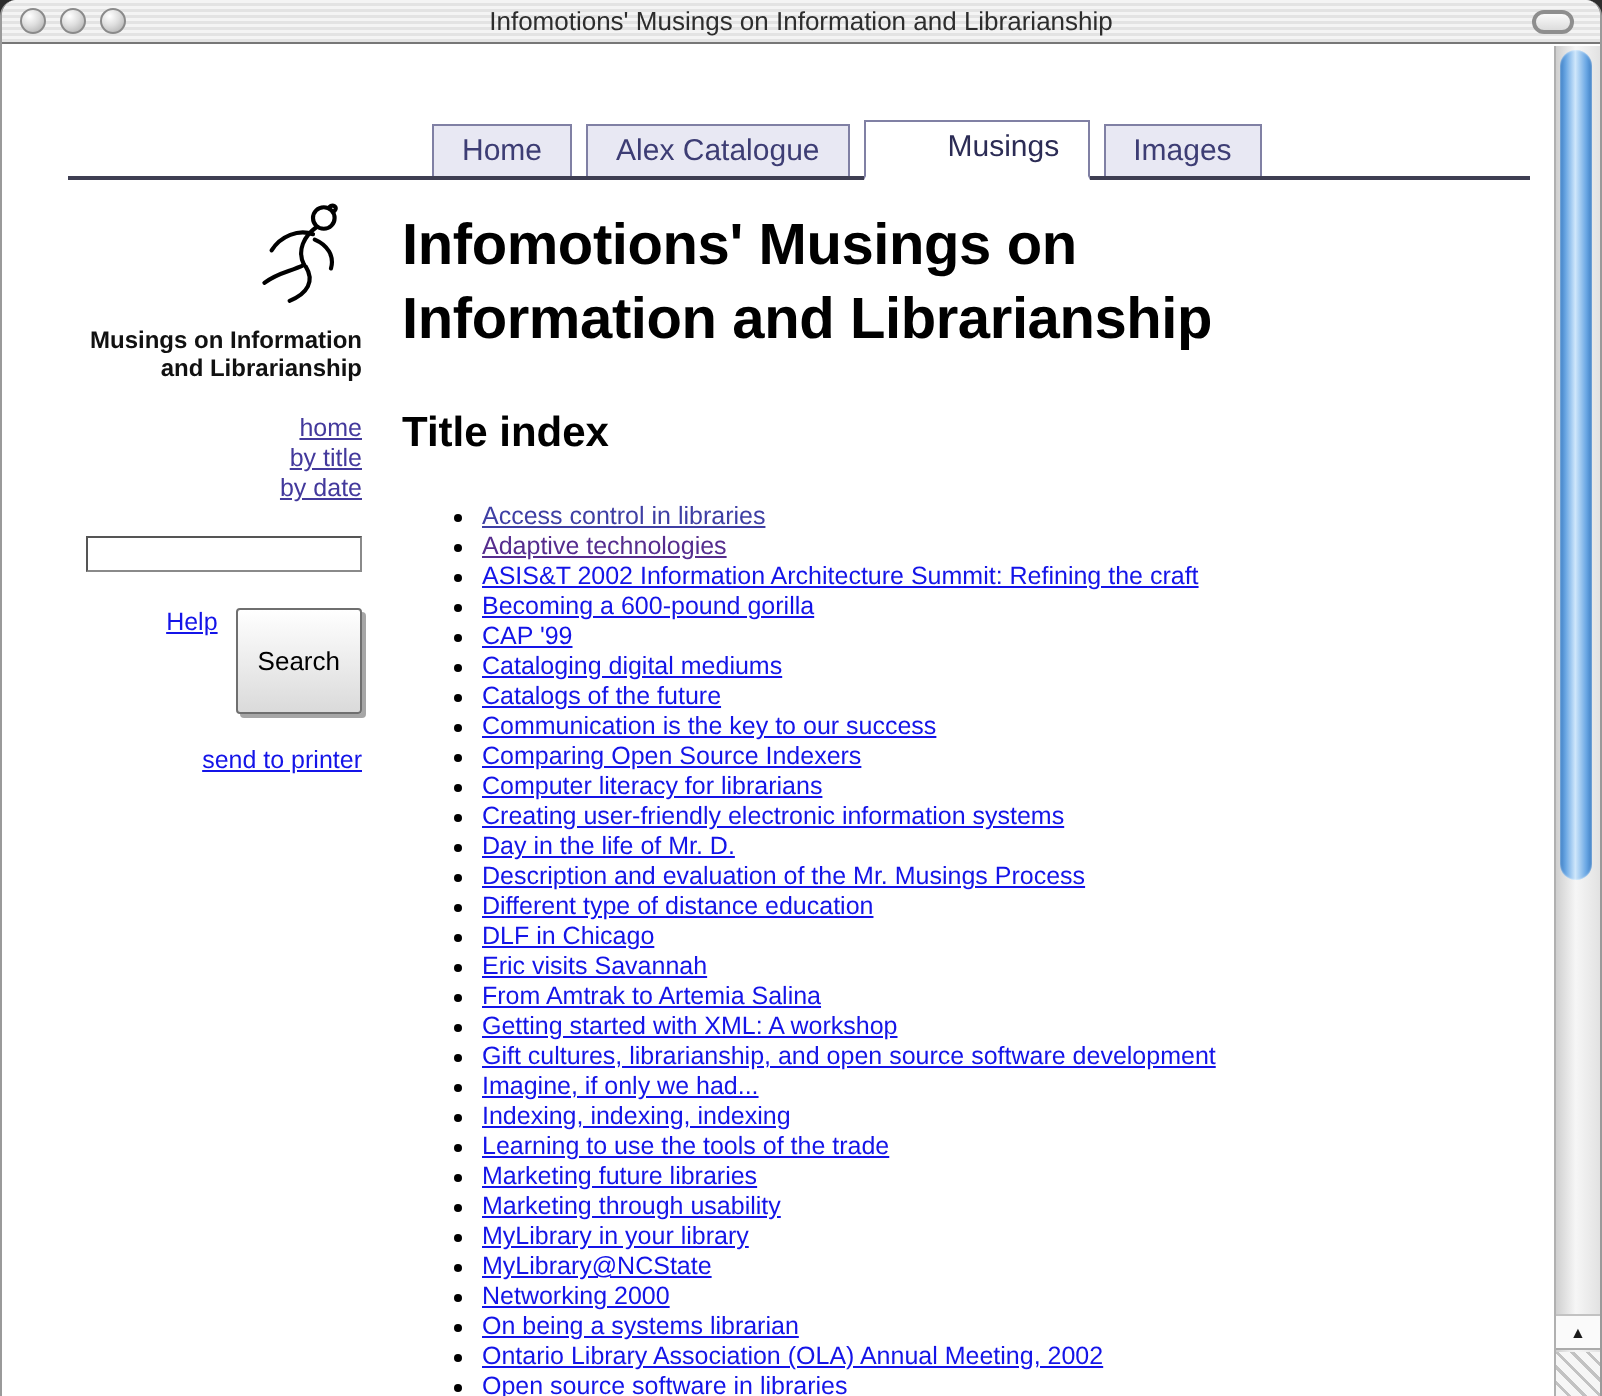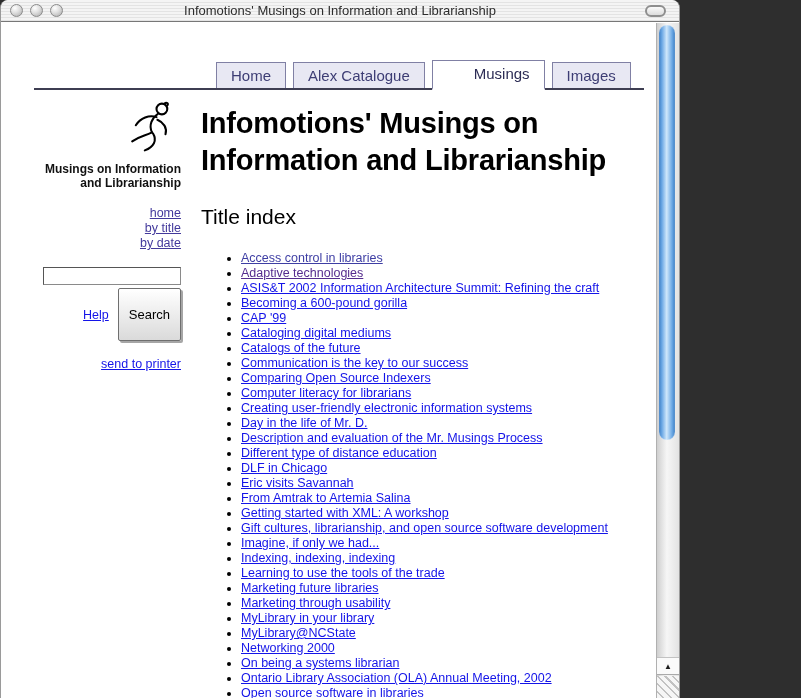--- a/index.html
+++ b/index.html
@@ -1,21 +1,21 @@
 <!DOCTYPE html>
 <html style="--link: #1414e8; --visited: #552c8e; --visited-blue: #3e3ea4; --nav-link: #43399c; --tab-bg: #e8e8f3; --tab-border: #8080a4; --tab-text: #3d3d74; --rule: #3e3e52; --scroll-thumb: #6aa7e4;"><head>
 <meta charset="utf-8">
 <title>Infomotions' Musings on Information and Librarianship</title>
 <style>
   * { box-sizing: border-box; margin: 0; padding: 0; }
   html,body { background:#2e2e2e; }
   body { font-family: "Liberation Sans", sans-serif; }
 
   .window {
-    position: relative; width: 680px; height: 698px;
+    position: relative; width: 801px; height: 698px;
     background: #fff; overflow: hidden;
     border-radius: 8px 8px 0 0;
     border-left: 1px solid #9a9a9a; border-right: 1px solid #9a9a9a;
   }
 
   
   .titlebar {
     position: absolute; top:0; left:0; right:0; height: 22px;
     background: repeating-linear-gradient(to bottom, #f4f4f4 0 1.5px, #e3e3e3 1.5px 3px);
     border-bottom: 1px solid #777;
@@ -71,38 +71,38 @@
   .nav { display:block; margin-top:16px; }
   .navlink {
     display:block; font-size:12.5px; line-height:15px;
     color: var(--nav-link); text-decoration:underline;
   }
   .search-input {
     margin-top:16px; width:138px; height:18px;
     border:1px solid #8a8a8a; border-top-color:#555; border-left-color:#555;
     font-size:12px; padding:0 3px; background:#fff;
   }
-  .searchrow { margin-top:3px; display:flex; justify-content:flex-end; align-items:center; gap:9px; }
+  .searchrow { margin-top:18px; display:flex; justify-content:flex-end; gap:9px; }
   .bluelink { font-size:12.5px; color: var(--link); text-decoration:underline; }
   .searchbtn {
     font-family:"Liberation Sans", sans-serif; font-size:13px; color:#000;
     background: linear-gradient(#ffffff,#dadada);
     border:1px solid #6f6f6f; border-radius:2px;
     padding:18px 10px; box-shadow: 2px 2px 0 rgba(0,0,0,0.35);
     cursor: pointer;
   }
   .print { display:inline-block; margin-top:16px; }
 
   
   .main { flex:1; padding-left:14px; }
   h1.page-title {
     margin-top:15px; font-size:29px; line-height:37px;
     font-weight:bold; color:#000; max-width:465px; letter-spacing:-0.2px;
   }
-  h2.section-title { margin-top:26px; font-size:21px; font-weight:normal; color:#000; }
+  h2.section-title { margin-top:26px; font-size:21px; font-weight:bold; color:#000; }
   ul.titles { margin-top:22px; padding-left:40px; list-style:disc; }
   ul.titles li { font-size:12.5px; line-height:15px; color:#000; }
   .t-link { color: var(--link); text-decoration:underline; }
   .t-link.visited { color: var(--visited); }
   .t-link.visited-blue { color: var(--visited-blue); }
 
   
   .scrollbar {
     position:absolute; top:23px; right:0; width:23px; bottom:0;
     background: linear-gradient(90deg,#cfcfcf 0,#f6f6f6 45%,#e2e2e2 100%);

